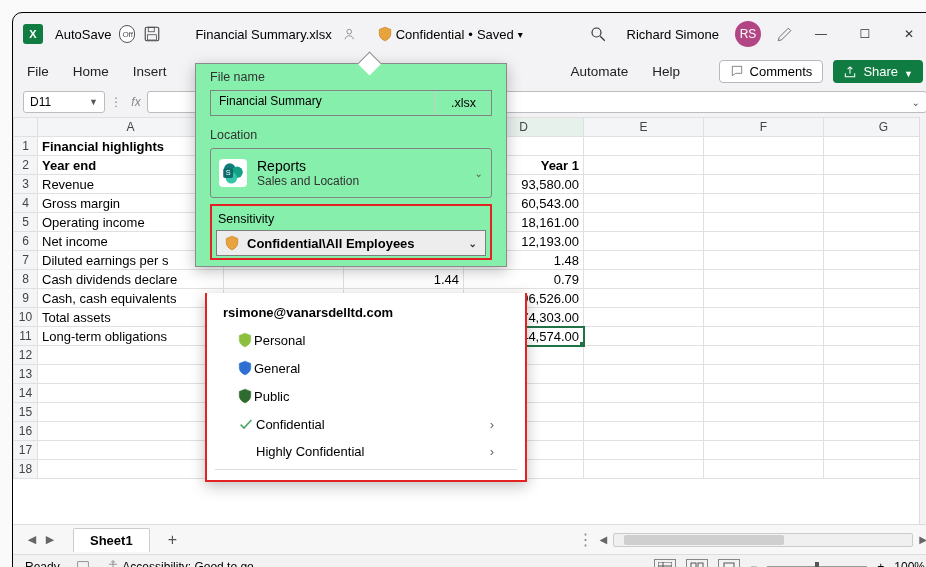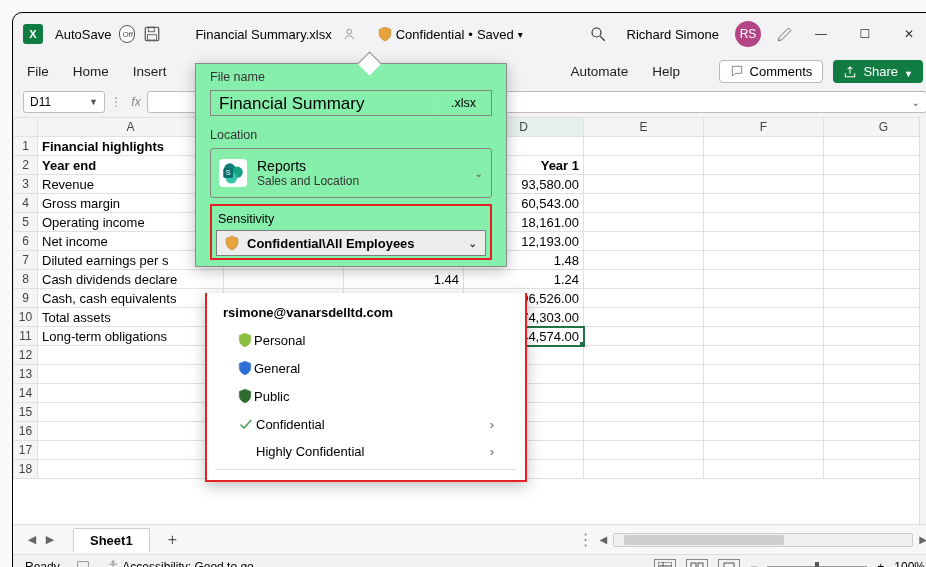--- a/index.html
+++ b/index.html
@@ -81,21 +81,21 @@
   .statusbar .right { margin-left:auto; display:flex; align-items:center; gap:10px; }
   .viewbtn { width:22px; height:16px; border:1px solid #888; display:flex; align-items:center; justify-content:center; }
   .zoom-slider { width:100px; height:2px; background:#999; position:relative; }
   .zoom-slider .z-knob { position:absolute; left:48px; top:-4px; width:4px; height:10px; background:#555; }
 
   
   .popover { position:absolute; top:50px; left:182px; width:312px; background:#86efac; border:1px solid #8a8a8a; box-shadow:0 4px 14px rgba(0,0,0,.25); padding:2px 14px 6px; }
   .popover::before { content:""; position:absolute; top:-9px; left:165px; width:16px; height:16px; background:#fff; border-left:1px solid #8a8a8a; border-top:1px solid #8a8a8a; transform:rotate(45deg); }
   .popover .lbl { font-size:12.5px; color:#333; margin-top:4px; }
   .file-input { display:flex; border:1px solid #848484; margin:6px 0 12px; height:26px; }
-  .file-input .nm { flex:1; padding:3px 8px; font-size:17px; }
+  .file-input .nm { flex:1; padding:3px 8px; font-size:12px; }
   .file-input .ext { width:56px; text-align:center; font-size:12.5px; border-left:1px solid #ccc; display:flex; align-items:center; justify-content:center; }
   .loc-box { border:1px solid #848484; border-radius:3px; height:50px; display:flex; align-items:center; padding:6px 8px; gap:10px; margin:6px 0 4px; }
   .sp-icon { width:28px; height:28px; border-radius:4px; background:#fff; display:flex; align-items:center; justify-content:center; }
   .loc-lines { flex:1; }
   .loc-lines .t { font-size:14px; }
   .loc-lines .s { font-size:12px; color:#333; }
   .loc-box .chev { color:#555; font-size:10px; }
 
   .red-outline { border:2px solid var(--highlight-red); padding:4px 4px 2px; margin-top:6px; position:relative; }
   .sens-label { font-size:12.5px; margin:2px 0 4px 2px; }
@@ -286,21 +286,21 @@
               <td class="num">1.48</td>
               <td></td>
               <td></td>
               <td></td>
             </tr>
             <tr>
               <th class="rowhdr">8</th>
               <td>Cash dividends declare</td>
               <td></td>
               <td class="num">1.44</td>
-              <td class="num">1.24</td>
+              <td class="num">0.79</td>
               <td></td>
               <td></td>
               <td></td>
             </tr>
             <tr>
               <th class="rowhdr">9</th>
               <td>Cash, cash equivalents</td>
               <td></td>
               <td class="num">0.00</td>
               <td class="num">96,526.00</td>

